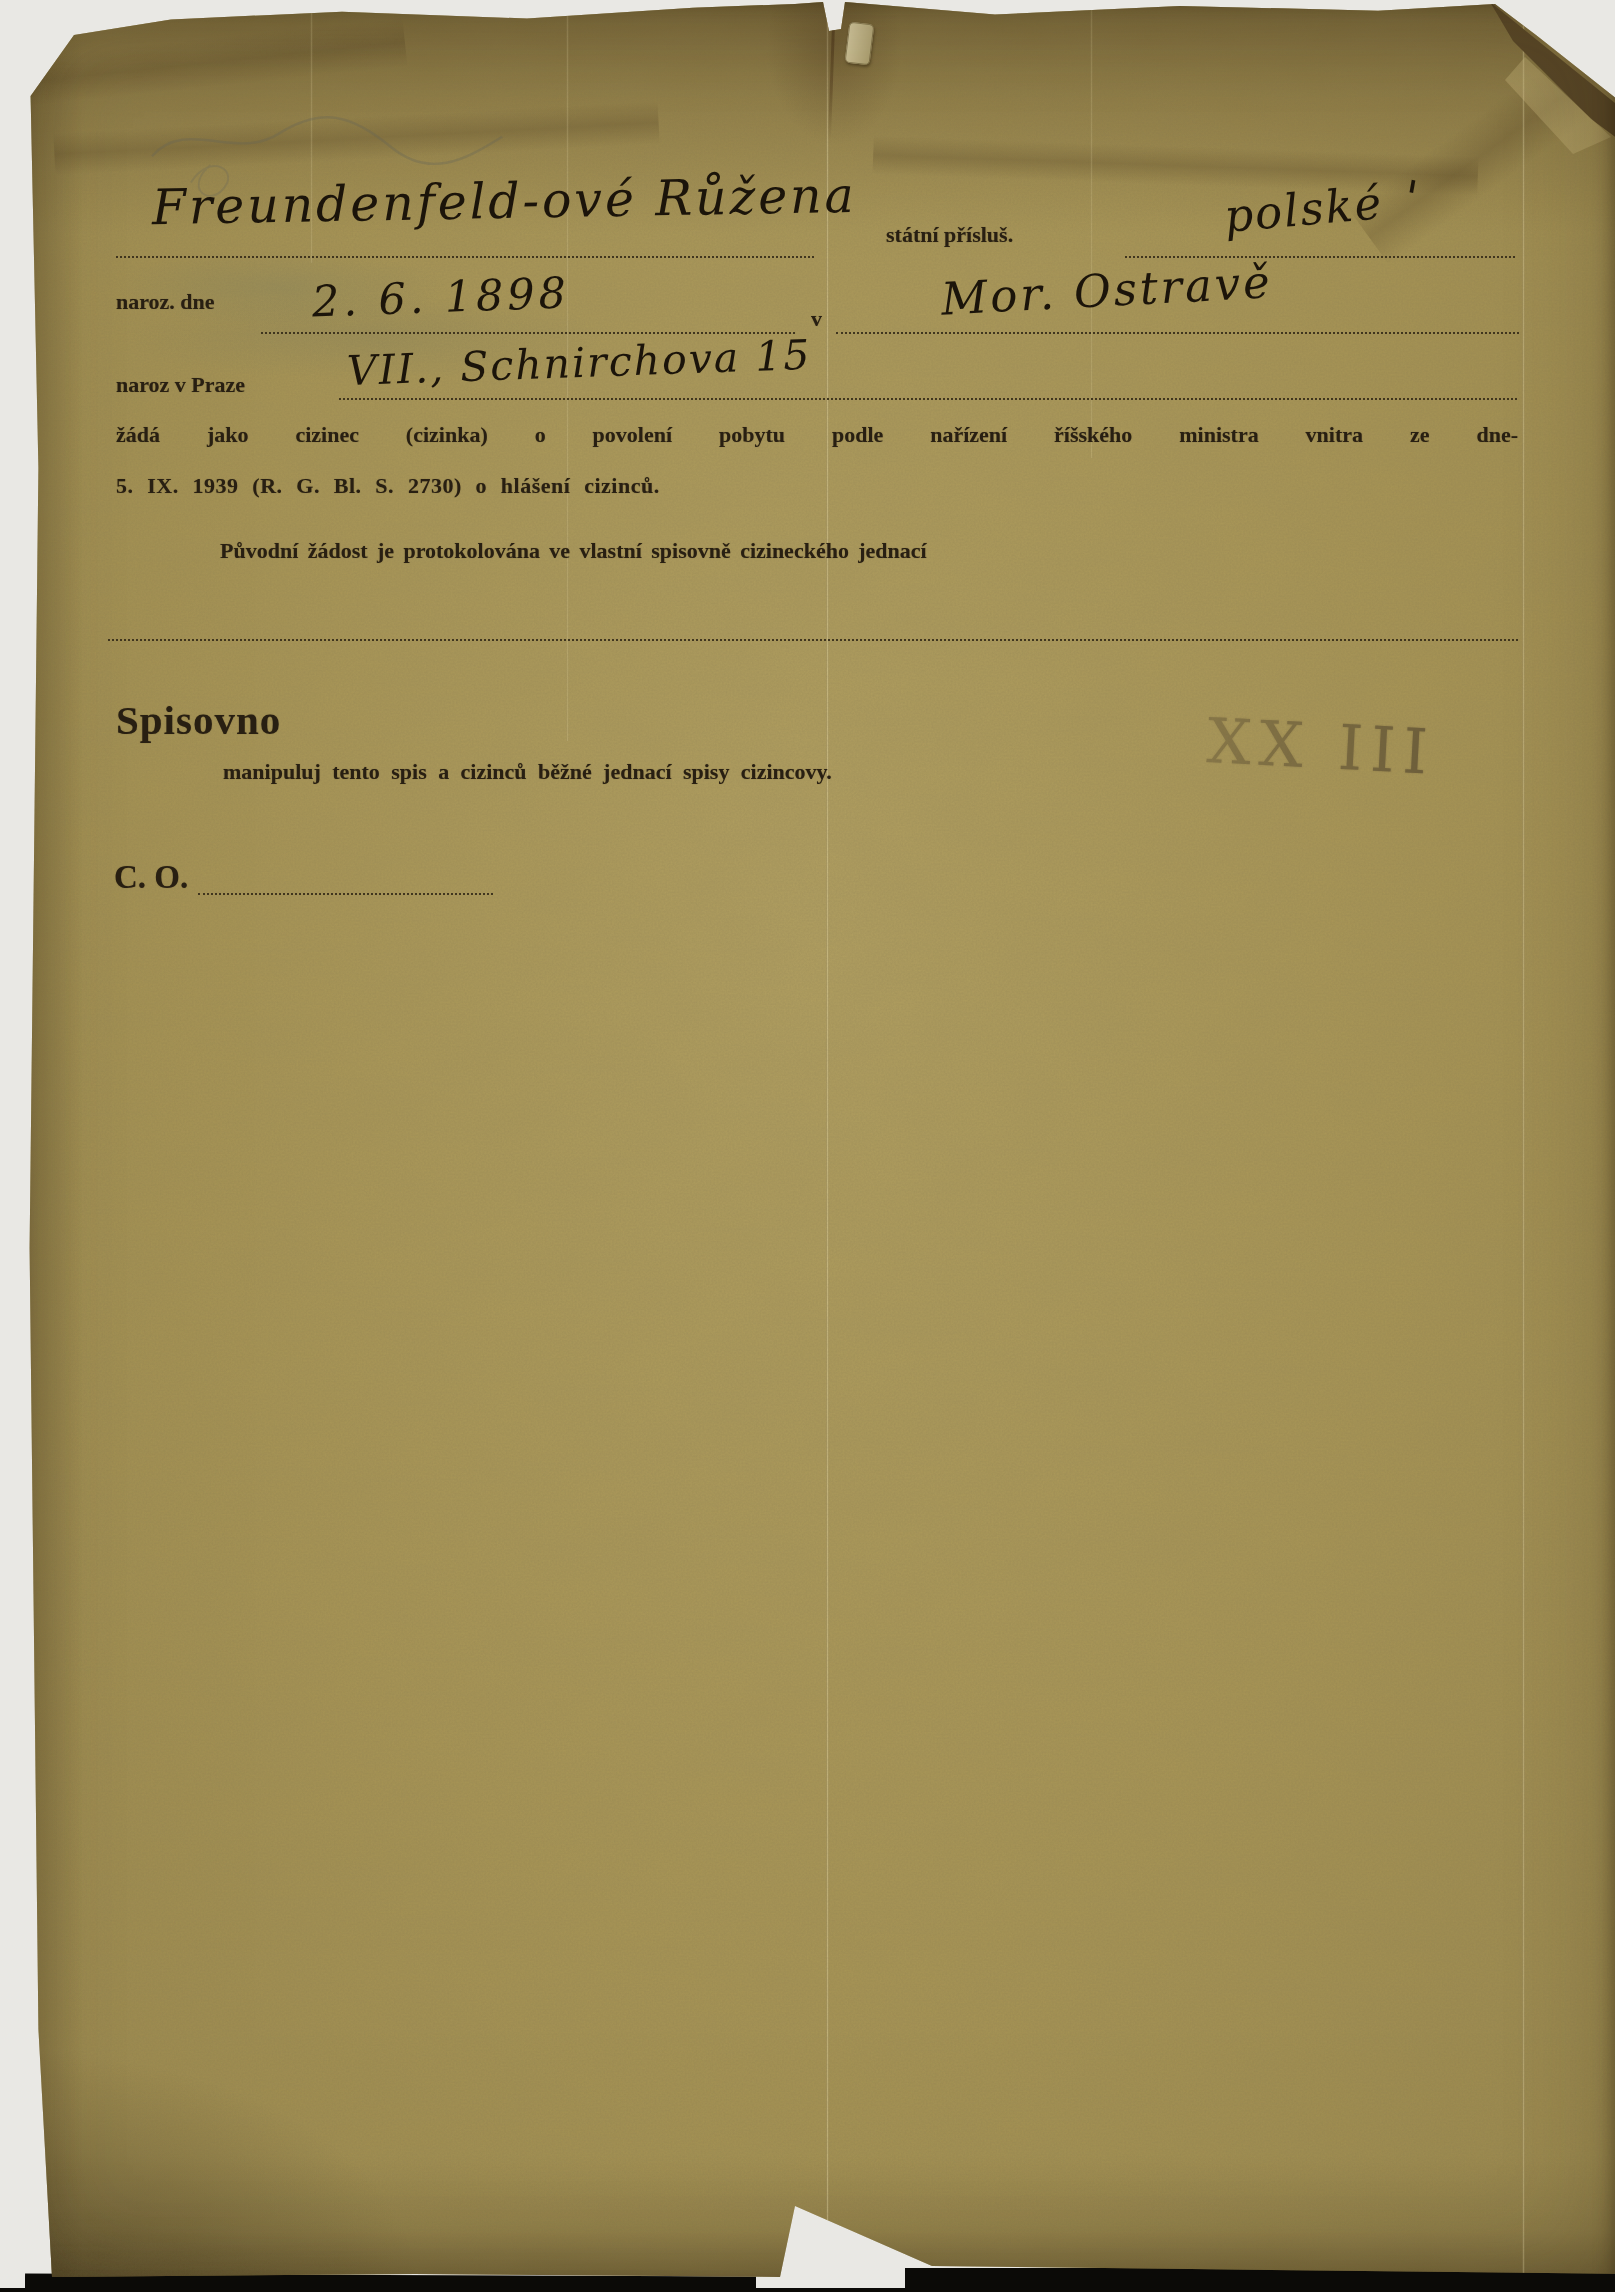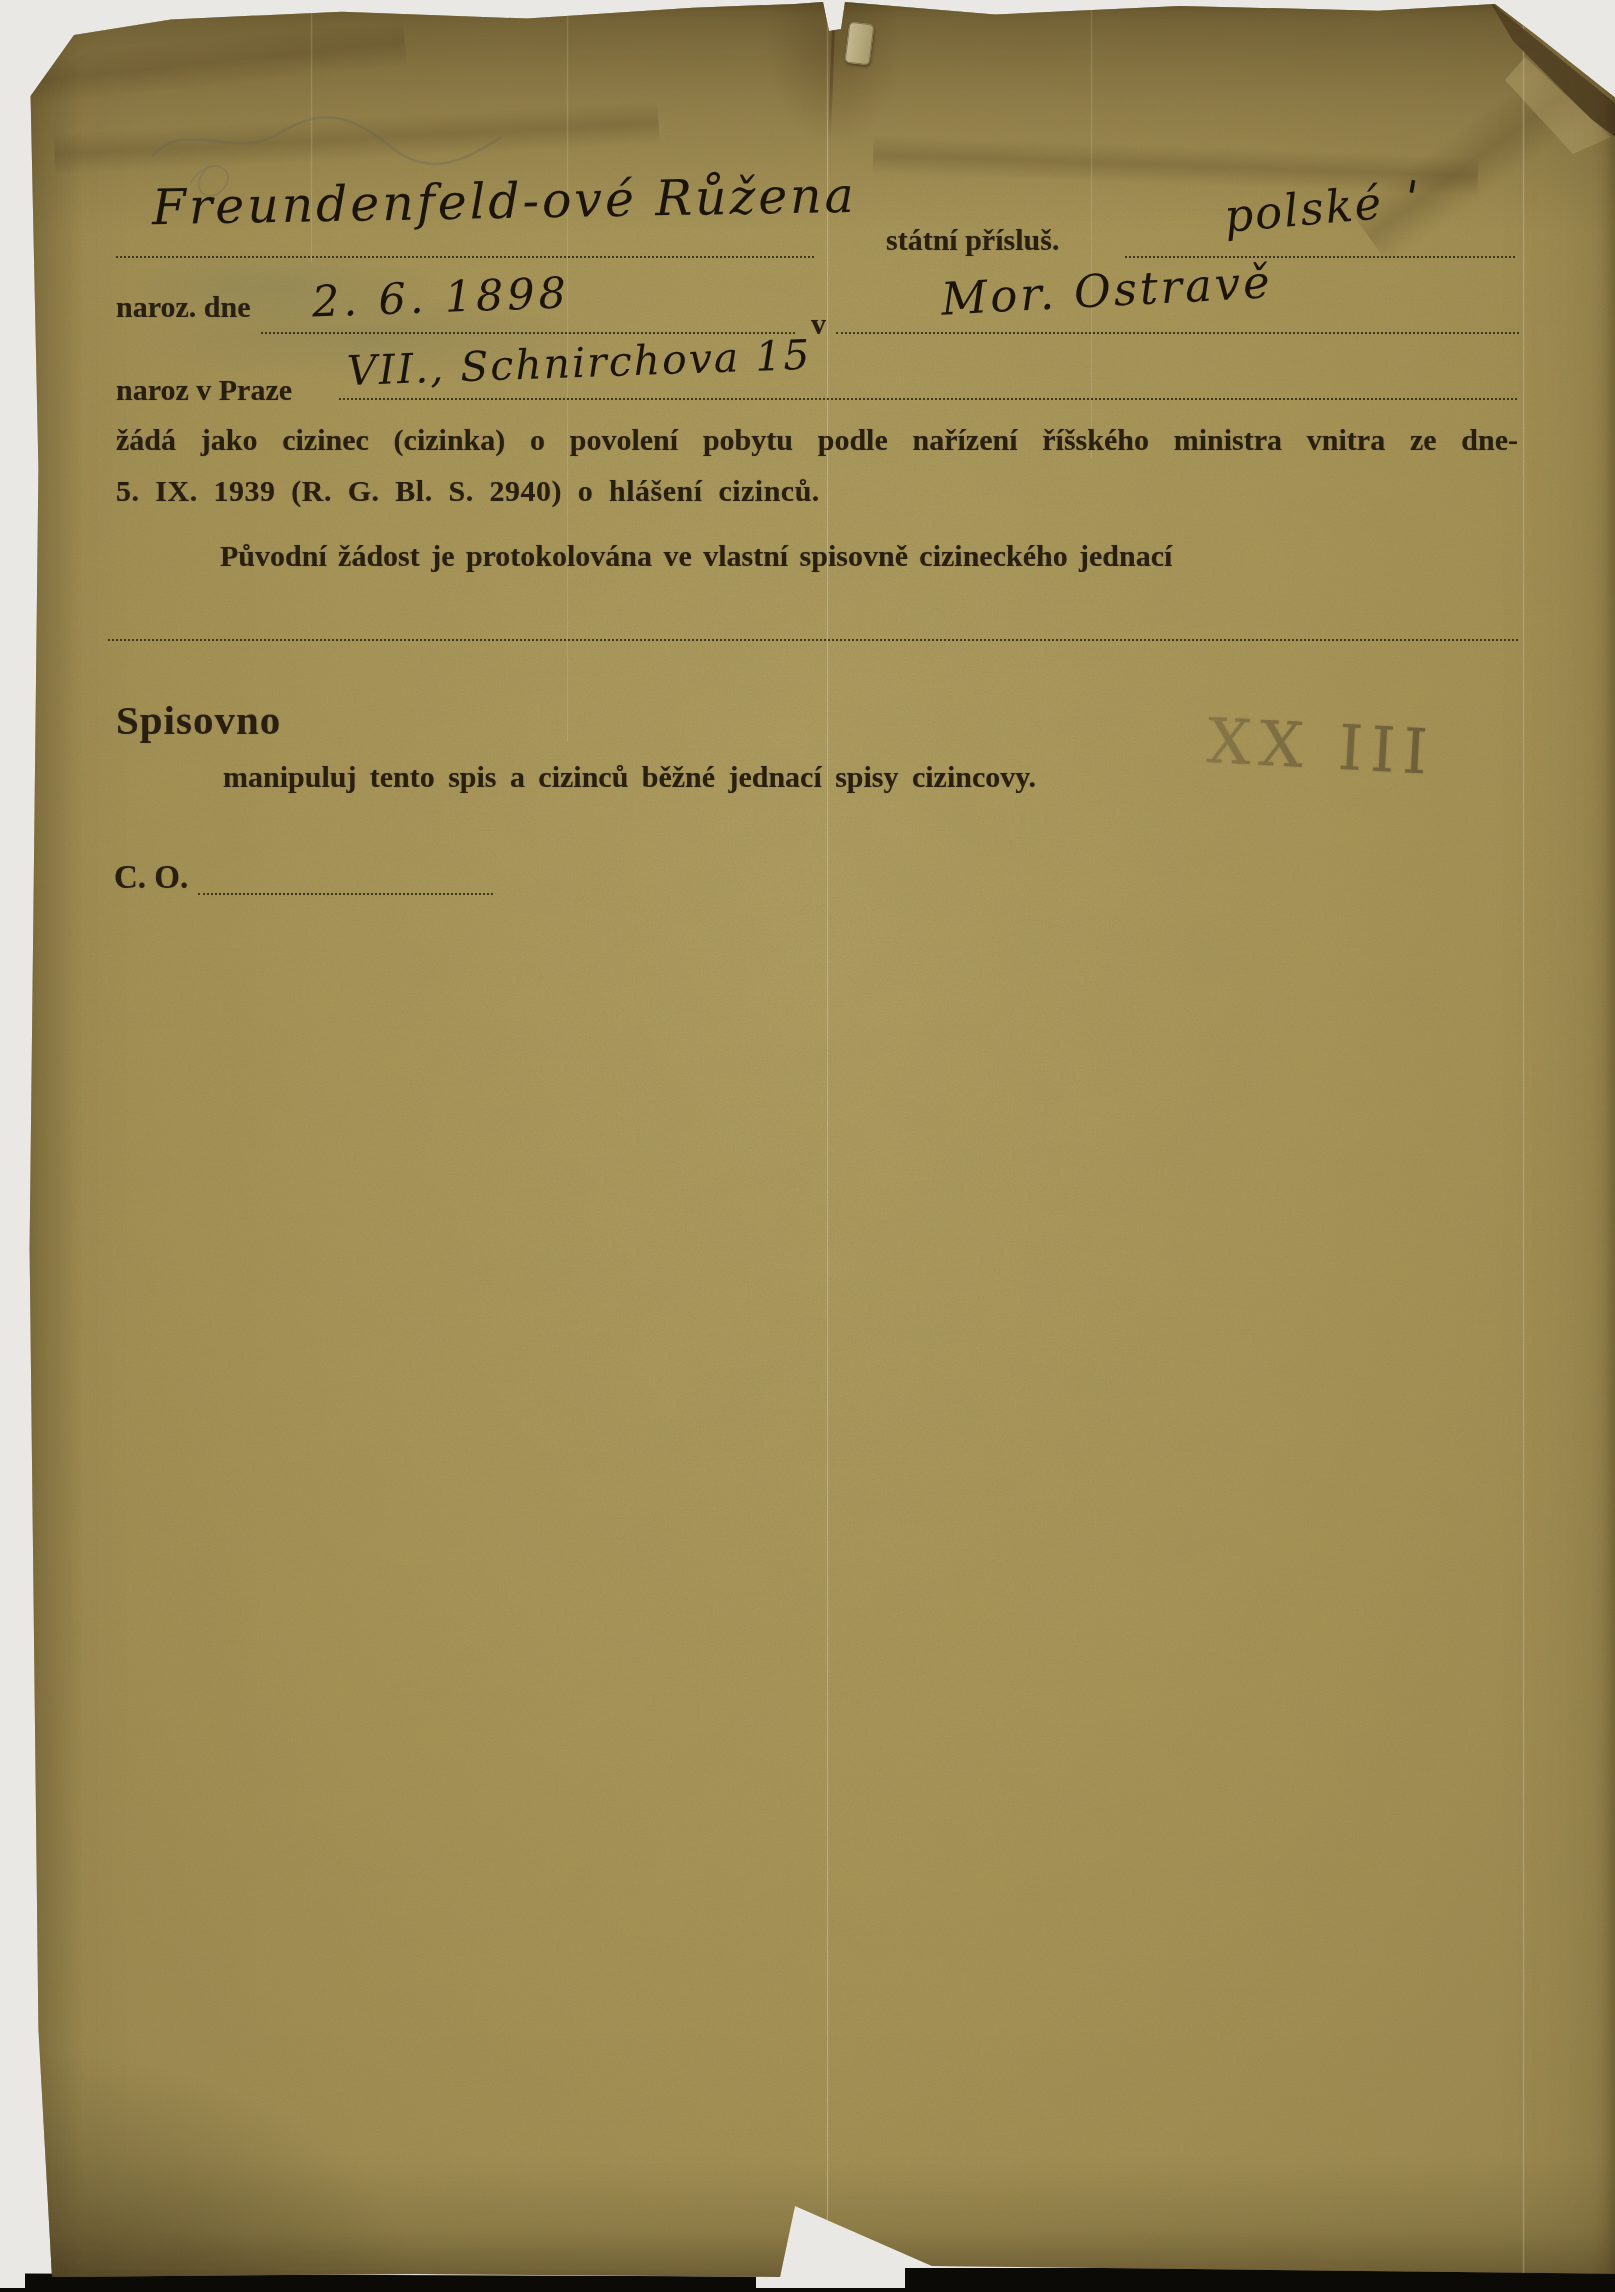--- a/index.html
+++ b/index.html
@@ -86,21 +86,21 @@
   .pencil{position:absolute;left:117px;top:93px;z-index:3;}
   .smudge{position:absolute;pointer-events:none;z-index:3;}
   .smudge1{left:98px;top:249px;width:332px;height:78px;
     background:radial-gradient(ellipse, rgba(110,118,95,.22), rgba(110,118,95,0) 70%);}
   .smudge2{left:107px;top:293px;width:488px;height:88px;
     background:radial-gradient(ellipse, rgba(95,105,90,.15), rgba(95,105,90,0) 70%);}
 
   
   .content{position:absolute;inset:0;z-index:4;}
   .printed{position:absolute;font-family:"Liberation Serif",serif;font-weight:700;
-    color:var(--printed_ink);font-size:30px;line-height:1.1;white-space:nowrap;
+    color:var(--printed_ink);font-size:22px;line-height:1.1;white-space:nowrap;
     text-shadow:0 0 1px rgba(40,31,18,.4);}
   .hw{position:absolute;font-family:"DejaVu Serif",serif;font-style:italic;
     color:var(--handwriting_ink);white-space:nowrap;line-height:1;}
   .dotline{position:absolute;height:0;border-bottom:2.9px dotted #362c19;opacity:.9;}
 
   .hw-name{left:137px;top:177px;font-size:49px;letter-spacing:2.9px;transform:rotate(-1deg);}
   .dot1a{left:101px;top:256px;width:698px;}
   .label-nationality{left:871px;top:223px;}
   .dot1b{left:1110px;top:256px;width:390px;}
   .hw-nationality{left:1209px;top:187px;font-size:45px;letter-spacing:2px;transform:rotate(-5deg);}
@@ -203,21 +203,21 @@
       <div class="hw hw-birth-date">2. 6. 1898</div>
       <div class="printed connector-v">v</div>
       <div class="dotline dot2b"></div>
       <div class="hw hw-birth-place">Mor. Ostravě</div>
 
       <div class="printed label-residence">naroz v Praze</div>
       <div class="dotline dot3"></div>
       <div class="hw hw-residence">VII., Schnirchova 15</div>
 
       <div class="printed request-line1">žádá jako cizinec (cizinka) o povolení pobytu podle nařízení říšského ministra vnitra ze dne-</div>
-      <div class="printed request-line2">5. IX. 1939 (R. G. Bl. S. 2940) o hlášení cizinců.</div>
+      <div class="printed request-line2">5. IX. 1939 (R. G. Bl. S. 2730) o hlášení cizinců.</div>
       <div class="printed request-note">Původní žádost je protokolována ve vlastní spisovně cizineckého jednací</div>
 
       <div class="dotline divider"></div>
 
       <div class="printed heading">Spisovno</div>
       <div class="printed instruction">manipuluj tento spis a cizinců běžné jednací spisy cizincovy.</div>
       <div class="stamp">XX III</div>
 
       <div class="printed co-label">C. O.</div>
       <div class="dotline dot-co"></div>

